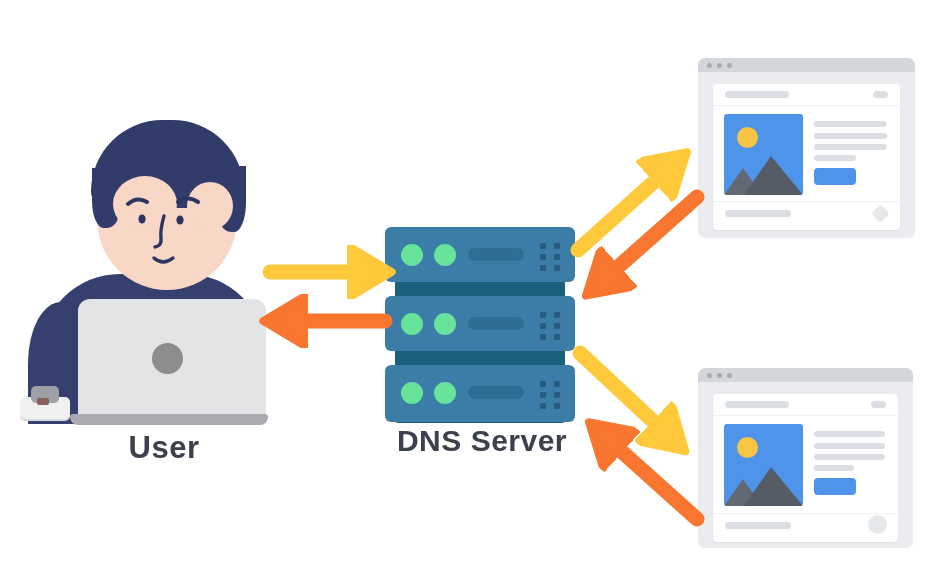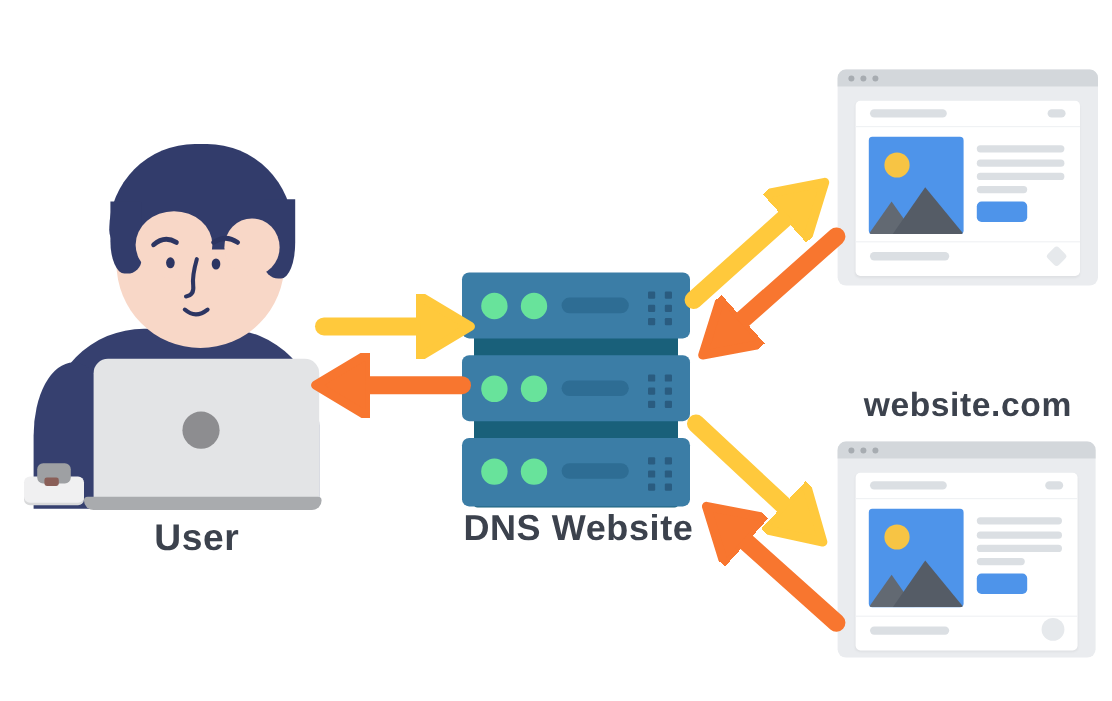--- a/index.html
+++ b/index.html
@@ -124,21 +124,21 @@
       <div class="vent"></div>
       <div class="port" style="left:155px;top:16px;"></div>
       <div class="port" style="left:169px;top:16px;"></div>
       <div class="port" style="left:155px;top:27px;"></div>
       <div class="port" style="left:169px;top:27px;"></div>
       <div class="port" style="left:155px;top:38px;"></div>
       <div class="port" style="left:169px;top:38px;"></div>
     </div>
   </div>
 
-  <div class="node-label" style="left:372px;top:424px;width:220px;font-size:30px;">DNS Website</div>
+  <div class="node-label" style="left:372px;top:424px;width:220px;font-size:30px;">DNS Server</div>
 
 
   <div class="card" style="left:698px;top:58px;">
     <div class="card-topbar"></div>
     <div class="card-dot" style="left:9px;"></div>
     <div class="card-dot" style="left:19px;"></div>
     <div class="card-dot" style="left:29px;"></div>
     <div class="card-surface">
       <div class="pill" style="left:12px;top:7px;width:64px;"></div>
       <div class="pill" style="right:12px;top:7px;width:15px;"></div>
@@ -154,21 +154,20 @@
       <div class="pill" style="left:101px;top:49px;width:73px;height:6px;"></div>
       <div class="pill" style="left:101px;top:60px;width:73px;height:6px;"></div>
       <div class="pill" style="left:101px;top:71px;width:42px;height:6px;"></div>
       <div class="cta"></div>
       <div class="divider" style="top:117px;"></div>
       <div class="pill" style="left:12px;top:126px;width:66px;"></div>
       <div class="footer-diamond"></div>
     </div>
   </div>
 
-  <div class="node-label" style="left:698px;top:322px;width:217px;font-size:28px;">website.com</div>
 
   <div class="card" style="left:698px;top:368px;width:215px;">
     <div class="card-topbar"></div>
     <div class="card-dot" style="left:9px;"></div>
     <div class="card-dot" style="left:19px;"></div>
     <div class="card-dot" style="left:29px;"></div>
     <div class="card-surface" style="width:185px;height:148px;">
       <div class="pill" style="left:12px;top:7px;width:64px;"></div>
       <div class="pill" style="right:12px;top:7px;width:15px;"></div>
       <div class="divider" style="top:21px;"></div>

